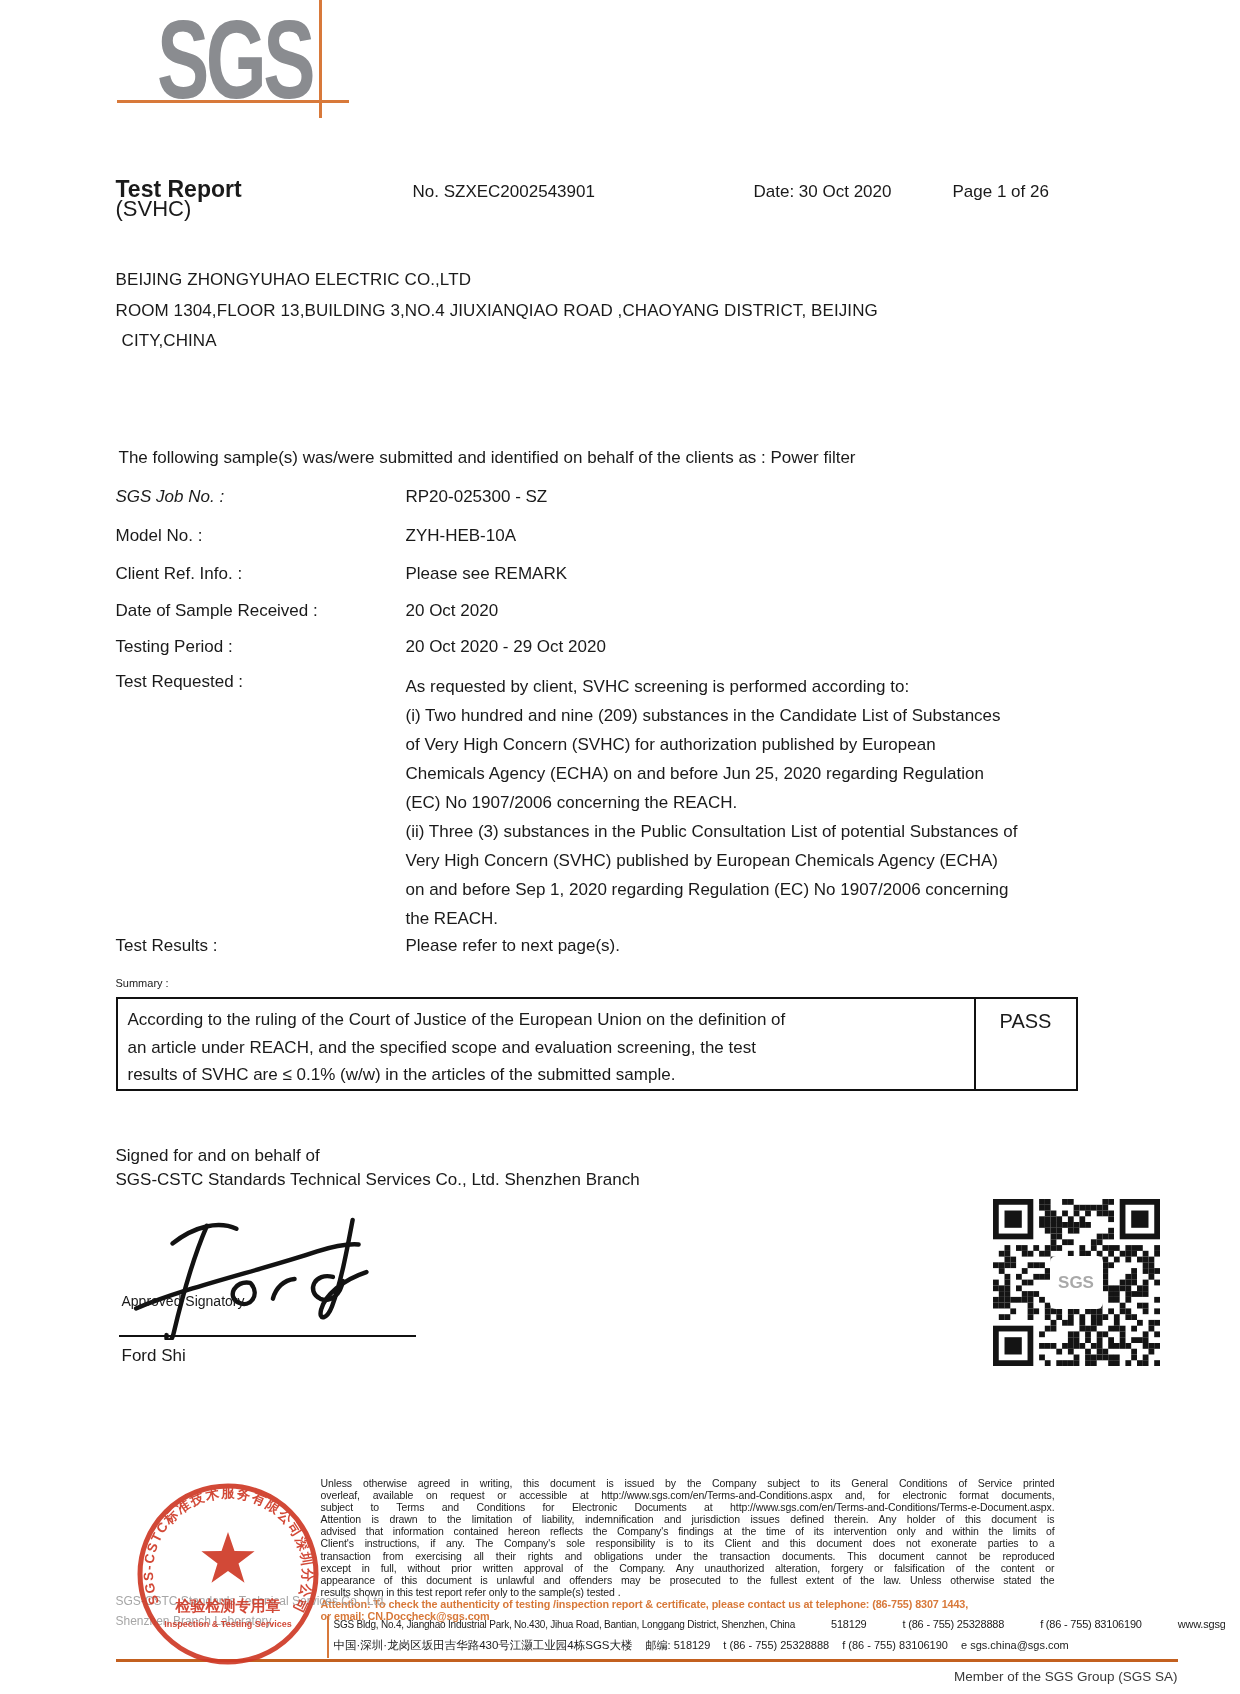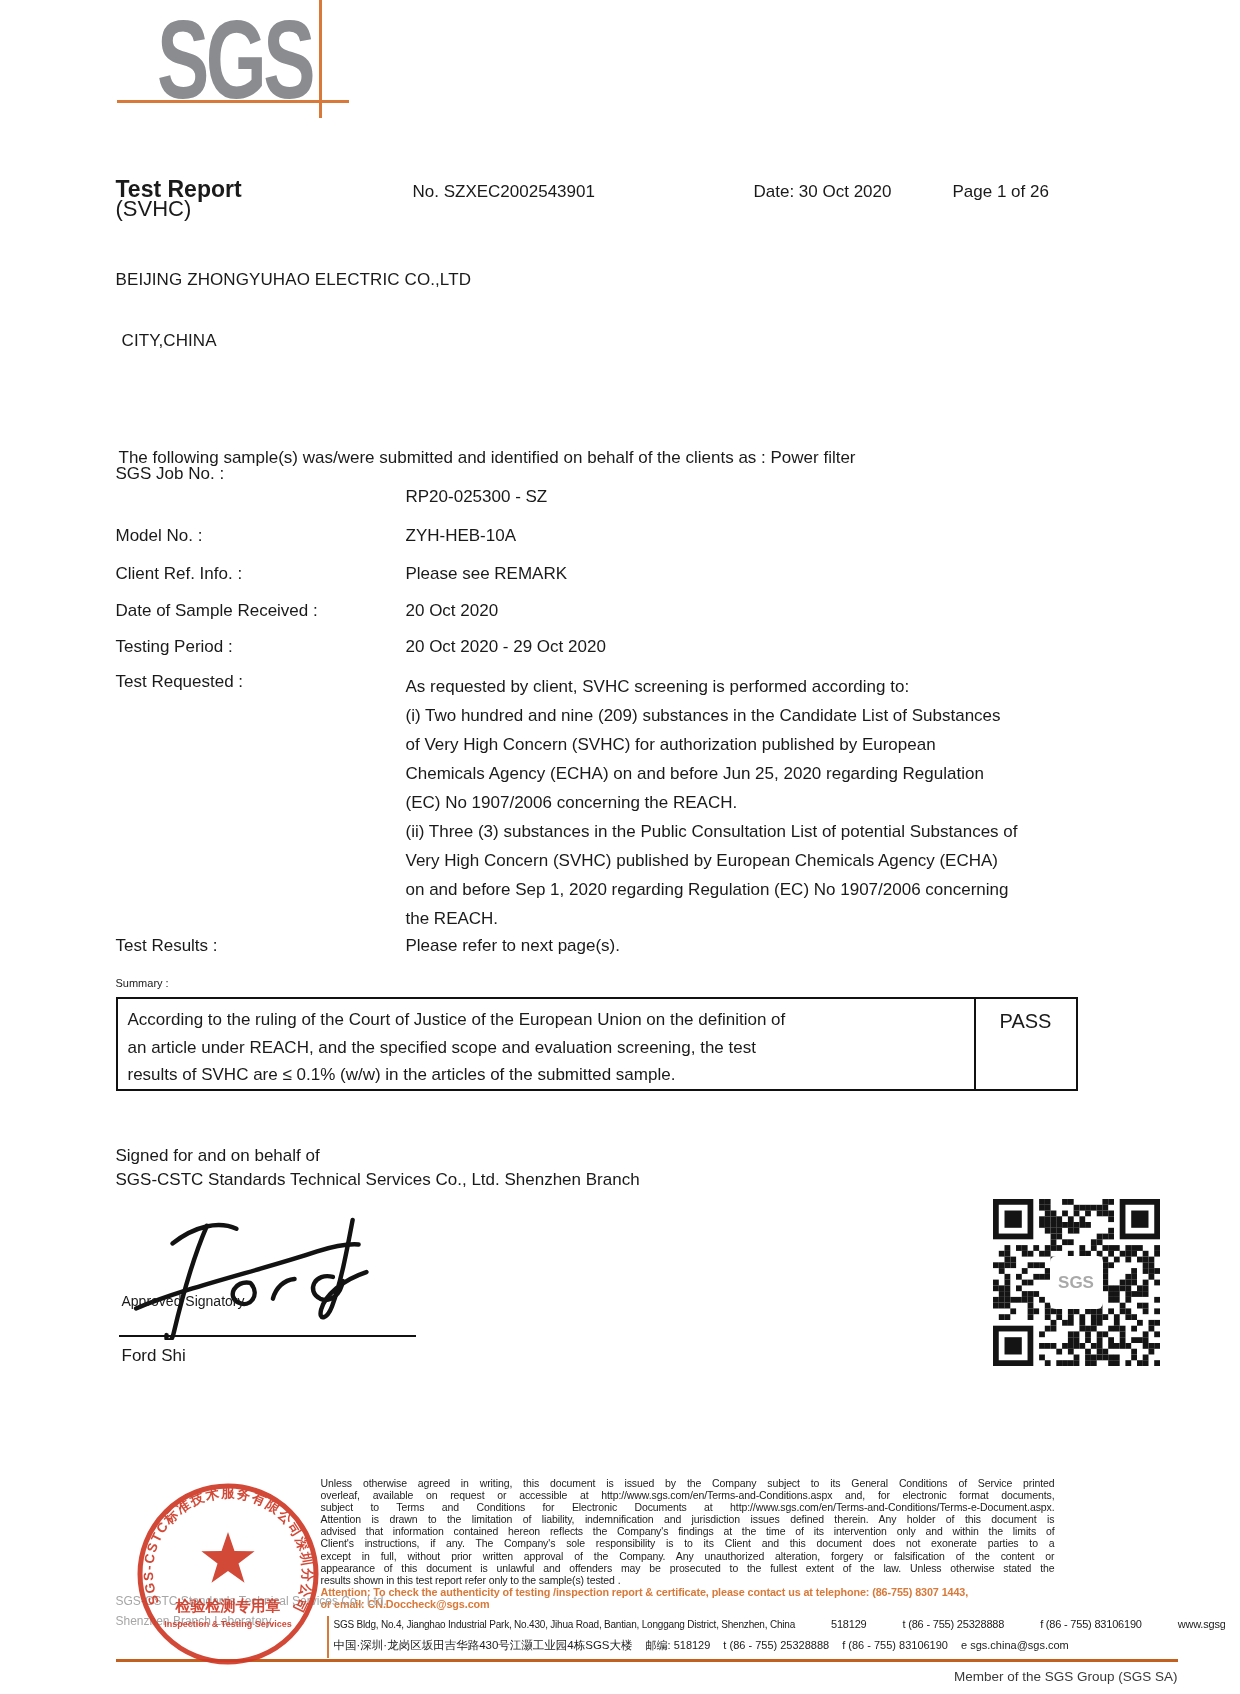--- a/index.html
+++ b/index.html
@@ -62,25 +62,26 @@
   <div class="logo">SGS</div>
   <div class="h-rule"></div>
   <div class="v-rule"></div>
   <div class="title">Test Report</div>
   <div class="subtitle">(SVHC)</div>
   <div class="hinfo" style="left:397px;">No. SZXEC2002543901</div>
   <div class="hinfo" style="left:738px;">Date: 30 Oct 2020</div>
   <div class="hinfo" style="left:937px;">Page 1 of 26</div>
 
   <div class="clientline" style="left:100px; top:270px;">BEIJING ZHONGYUHAO ELECTRIC CO.,LTD</div>
+  <div class="clientline" style="left:100px; top:301px;">ROOM 1304,FLOOR 13,BUILDING 3,NO.4 JIUXIANQIAO ROAD ,CHAOYANG DISTRICT, BEIJING</div>
   <div class="clientline" style="left:106px; top:331px;">CITY,CHINA</div>
 
   <div class="introline">The following sample(s) was/were submitted and identified on behalf of the clients as : Power filter</div>
 
-  <div class="flabel" style="top:464px;">SGS Job No. :</div>
+  <div class="flabel" style="top:487px;font-style:italic;">SGS Job No. :</div>
   <div class="fvalue" style="top:487px;">RP20-025300 - SZ</div>
 
   <div class="flabel" style="top:526px;">Model No. :</div>
   <div class="fvalue" style="top:526px;">ZYH-HEB-10A</div>
 
   <div class="flabel" style="top:564px;">Client Ref. Info. :</div>
   <div class="fvalue" style="top:564px;">Please see REMARK</div>
 
   <div class="flabel" style="top:601px;">Date of Sample Received :</div>
   <div class="fvalue" style="top:601px;">20 Oct 2020</div>
@@ -483,20 +484,21 @@
     <text x="96" y="149" text-anchor="middle" font-size="9" font-weight="bold" fill="#CF3A27">Inspection &amp; Testing Services</text>
   </svg>
 
   <div class="fineprint">
     <div class="just">Unless otherwise agreed in writing, this document is issued by the Company subject to its General Conditions of Service printed</div>
     <div class="just">overleaf, available on request or accessible at http://www.sgs.com/en/Terms-and-Conditions.aspx and, for electronic format documents,</div>
     <div class="just">subject to Terms and Conditions for Electronic Documents at http://www.sgs.com/en/Terms-and-Conditions/Terms-e-Document.aspx.</div>
     <div class="just">Attention is drawn to the limitation of liability, indemnification and jurisdiction issues defined therein. Any holder of this document is</div>
     <div class="just">advised that information contained hereon reflects the Company's findings at the time of its intervention only and within the limits of</div>
     <div class="just">Client's instructions, if any. The Company's sole responsibility is to its Client and this document does not exonerate parties to a</div>
+    <div class="just">transaction from exercising all their rights and obligations under the transaction documents. This document cannot be reproduced</div>
     <div class="just">except in full, without prior written approval of the Company. Any unauthorized alteration, forgery or falsification of the content or</div>
     <div class="just">appearance of this document is unlawful and offenders may be prosecuted to the fullest extent of the law. Unless otherwise stated the</div>
     <div>results shown in this test report refer only to the sample(s) tested .</div>
     <div class="attn">Attention: To check the authenticity of testing /inspection report &amp; certificate, please contact us at telephone: (86-755) 8307 1443,</div>
     <div class="attn">or email: CN.Doccheck@sgs.com</div>
   </div>
 
   <div class="addr-bar"></div>
   <div class="addr-row en">
     <span>SGS Bldg, No.4, Jianghao Industrial Park, No.430, Jihua Road, Bantian, Longgang District, Shenzhen, China</span>

